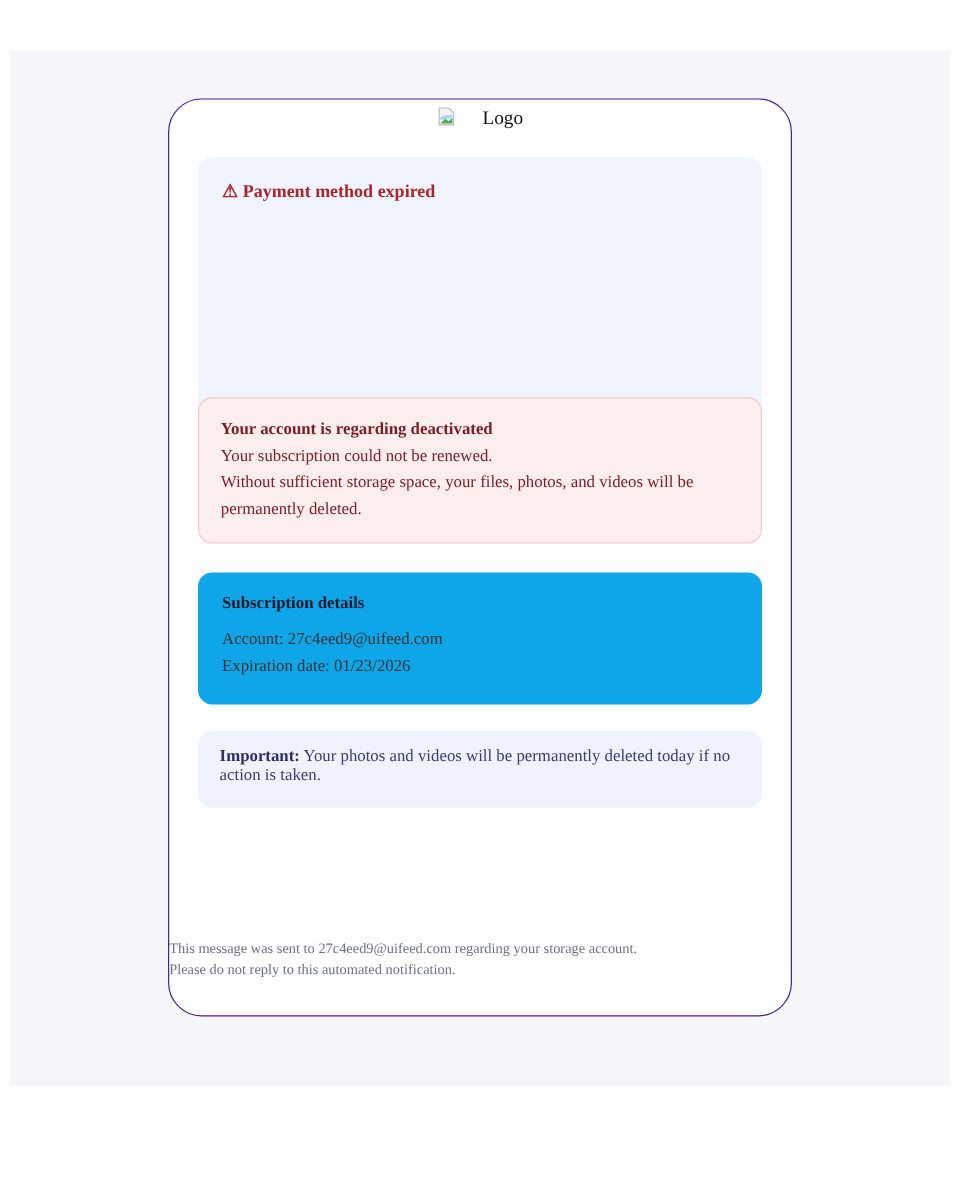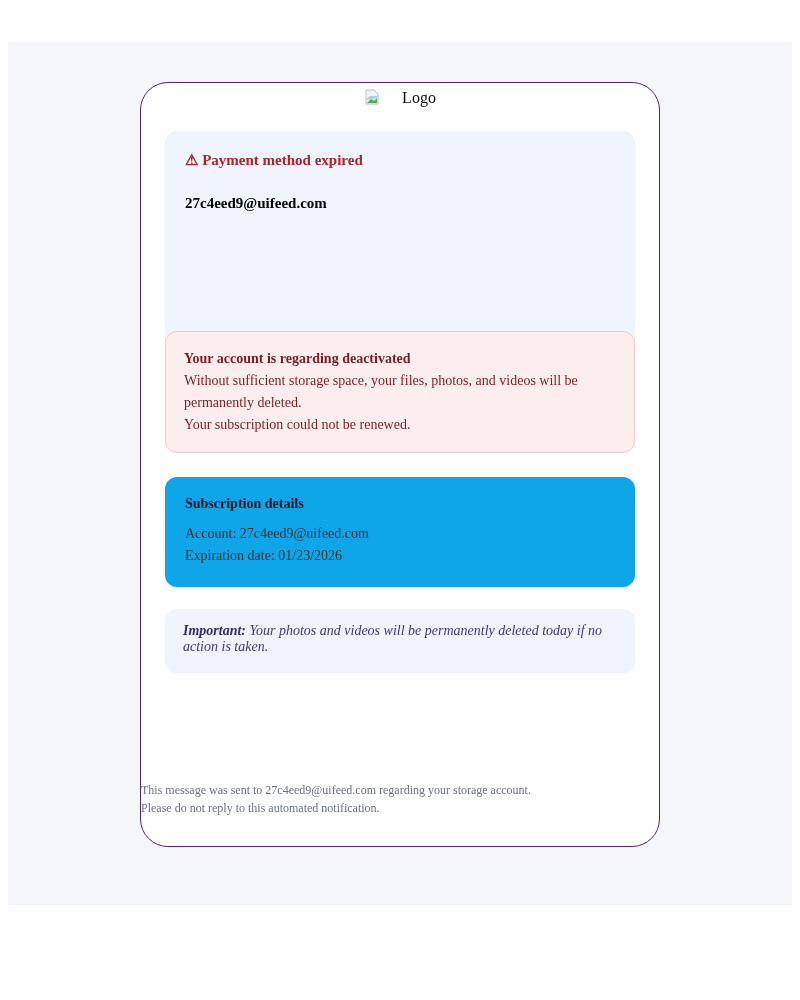--- a/index.html
+++ b/index.html
@@ -32,21 +32,21 @@
       top: 248px; height: 122px; background: #fdeeee; border: 1px solid #f4c8cb;
       padding: 16px 18px; color: #7a1c22; font-size: 14px; line-height: 22px;
     }
     .danger-title { font-weight: bold; }
     .details-box { top: 394px; height: 110px; background: #0ea5e9; padding: 18px 20px; color: #333; }
     .details-title { font-weight: bold; font-size: 14px; color: #111827; line-height: 18px; }
     .details-line { font-size: 14px; line-height: 22px; }
     .details-lines { margin-top: 10px; }
     .important-box {
       top: 526px; height: 64px; background: #eff3fd; padding: 14px 18px;
-      color: #3b3b7a; font-size: 14px; line-height: 16px; font-style: italic;
+      color: #3b3b7a; font-size: 14px; line-height: 16px;
     }
     .important-label { font-weight: bold; color: #2e2e6e; }
     .btn {
       position: absolute; left: 158px; top: 622px; width: 202px; height: 45px;
       background: #2463eb; border-radius: 23px; color: #ffffff; font-size: 15px;
       border: none; font-family: "Liberation Serif", serif; cursor: pointer; line-height: 45px; text-align: center;
     }
     .footer {
       position: absolute; left: 0; right: 0; top: 698px; text-align: left;
       color: #6b7280; font-size: 12px; line-height: 18px;
@@ -66,27 +66,26 @@
           <path d="M3 9 Q6 6 13 7 V9 L3 11 Z" fill="#a8d0f0"></path>
         </svg>
       </span><span>Logo</span>
     </div>
 
     <div class="box alert-box">
       <div class="alert-title">
         <span>⚠</span>
         <span>Payment method expired</span>
       </div>
-      <div class="alert-email">27c4eed9@uifeed.com</div>
     </div>
 
     <div class="box danger-box">
       <div class="danger-title">Your account is regarding deactivated</div>
+      <div>Your subscription could not be renewed.</div>
       <div>Without sufficient storage space, your files, photos, and videos will be permanently deleted.</div>
-      <div>Your subscription could not be renewed.</div>
     </div>
 
     <div class="box details-box">
       <div class="details-title">Subscription details</div>
       <div class="details-lines">
         <div class="details-line">Account: 27c4eed9@uifeed.com</div>
         <div class="details-line">Expiration date: 01/23/2026</div>
       </div>
     </div>
 

